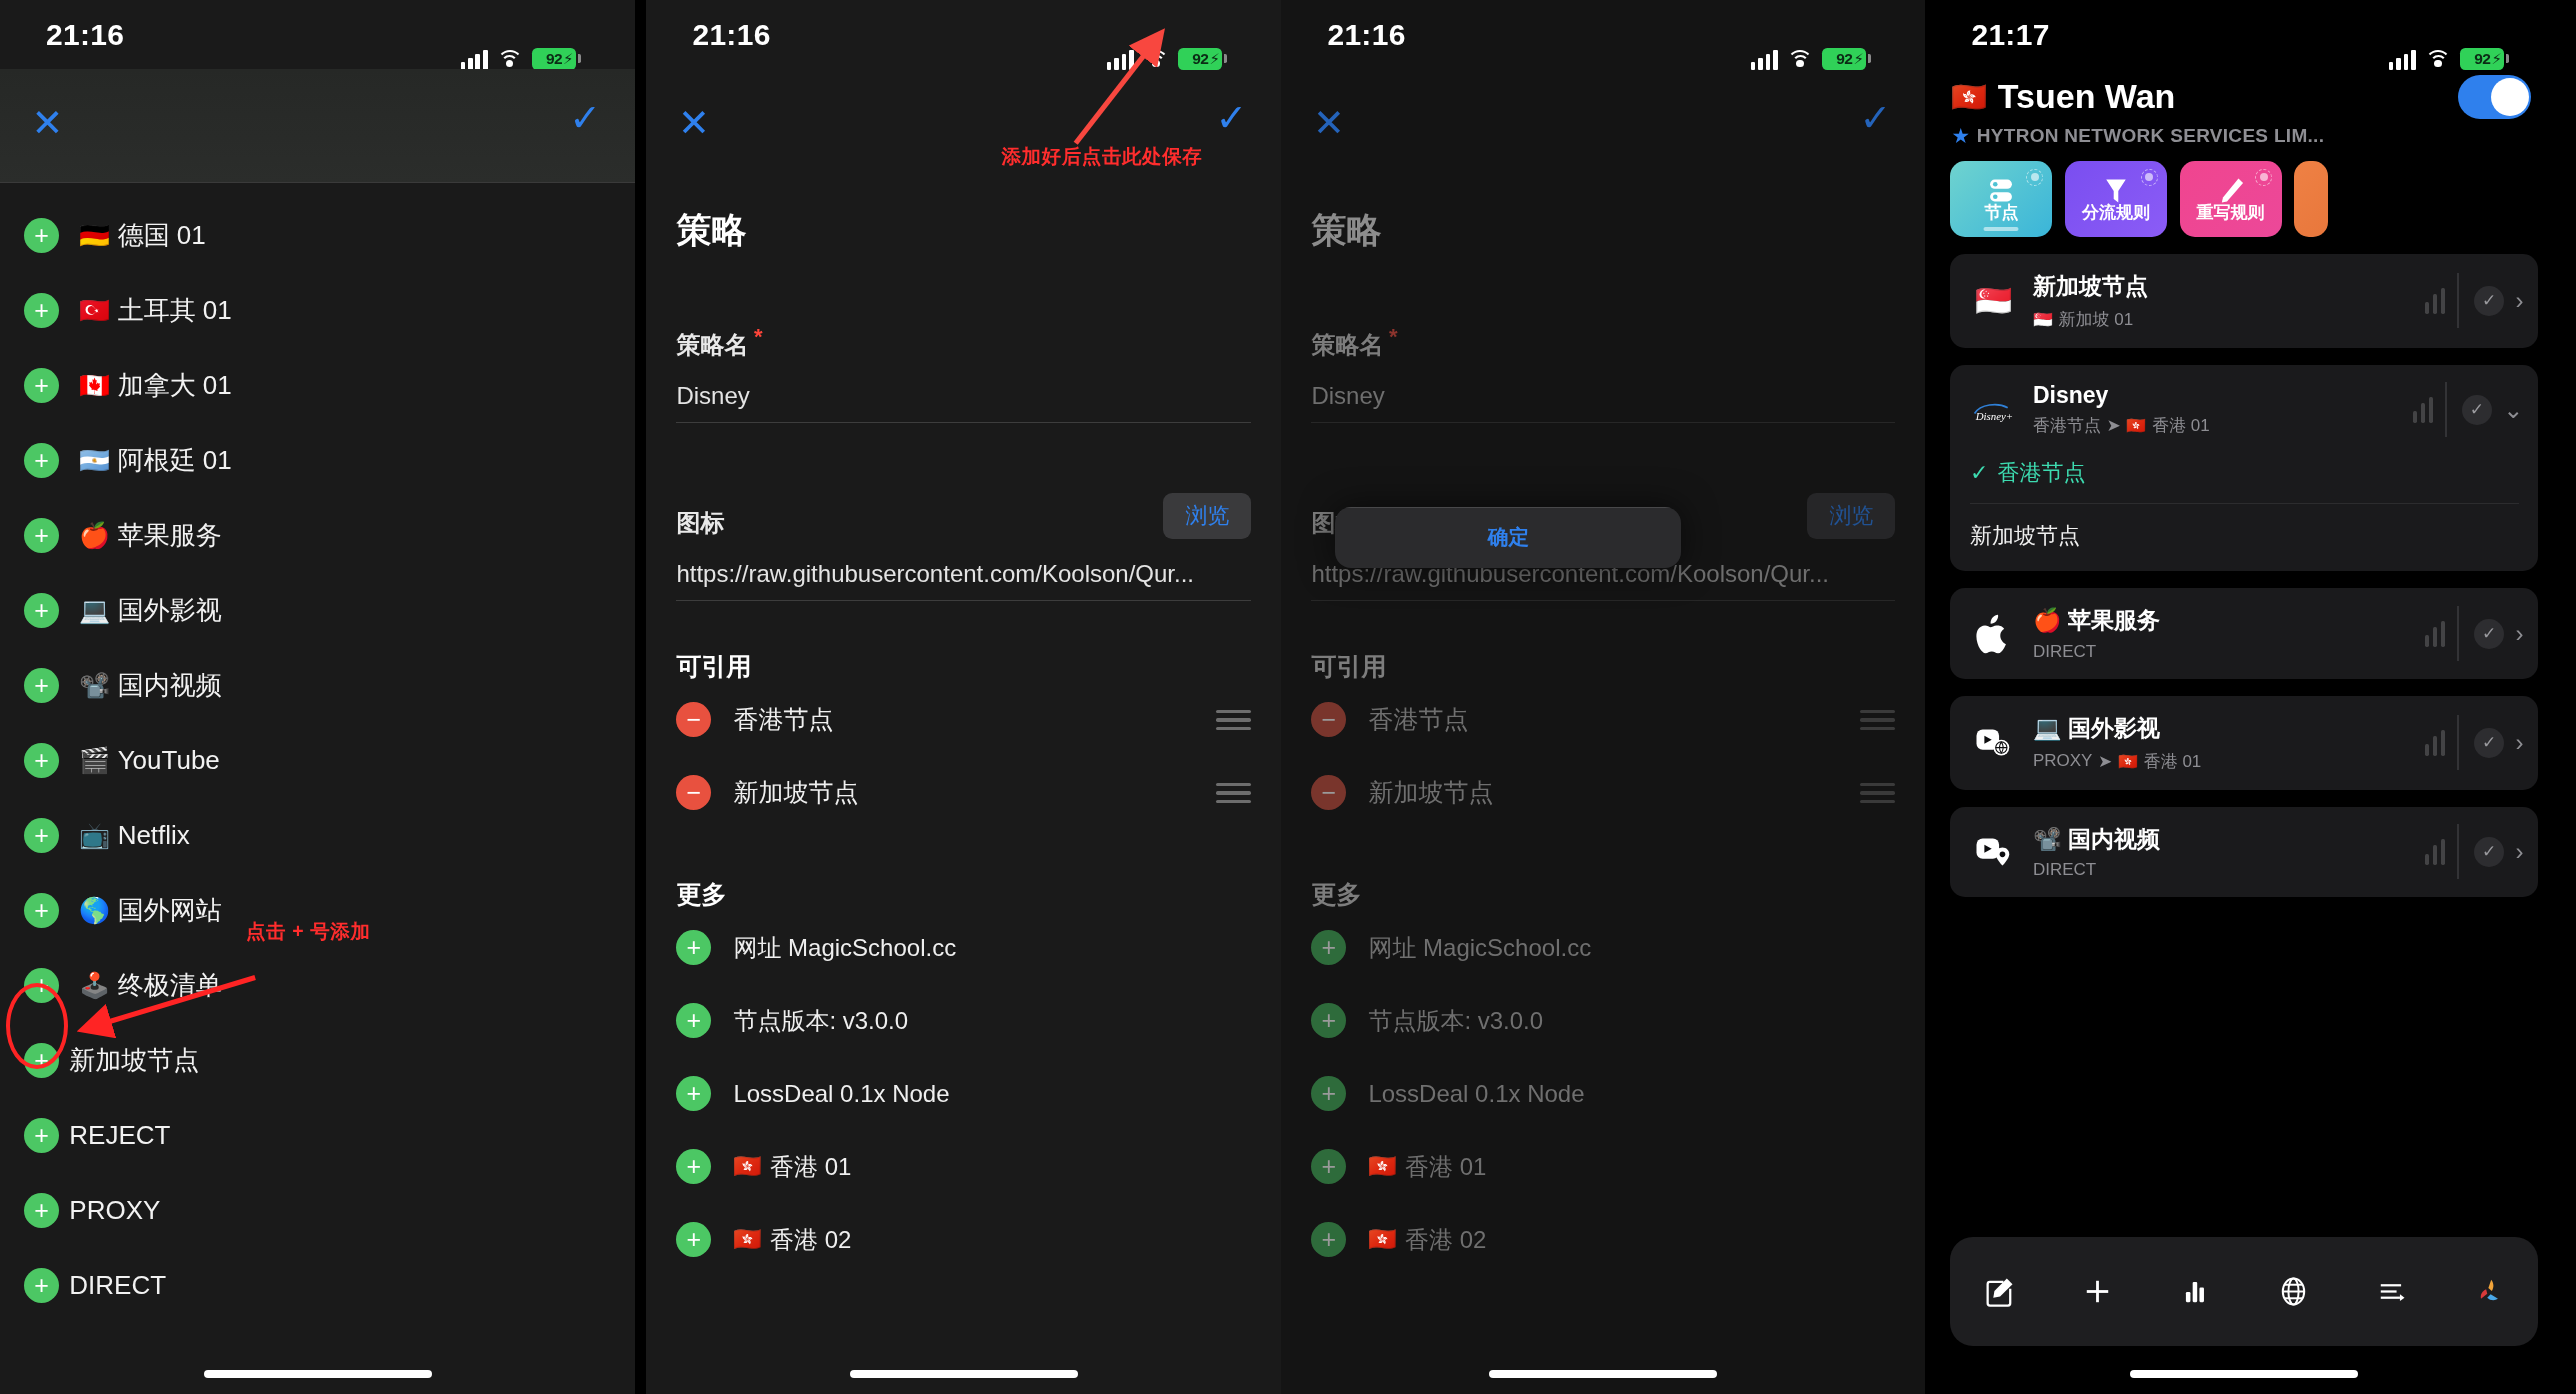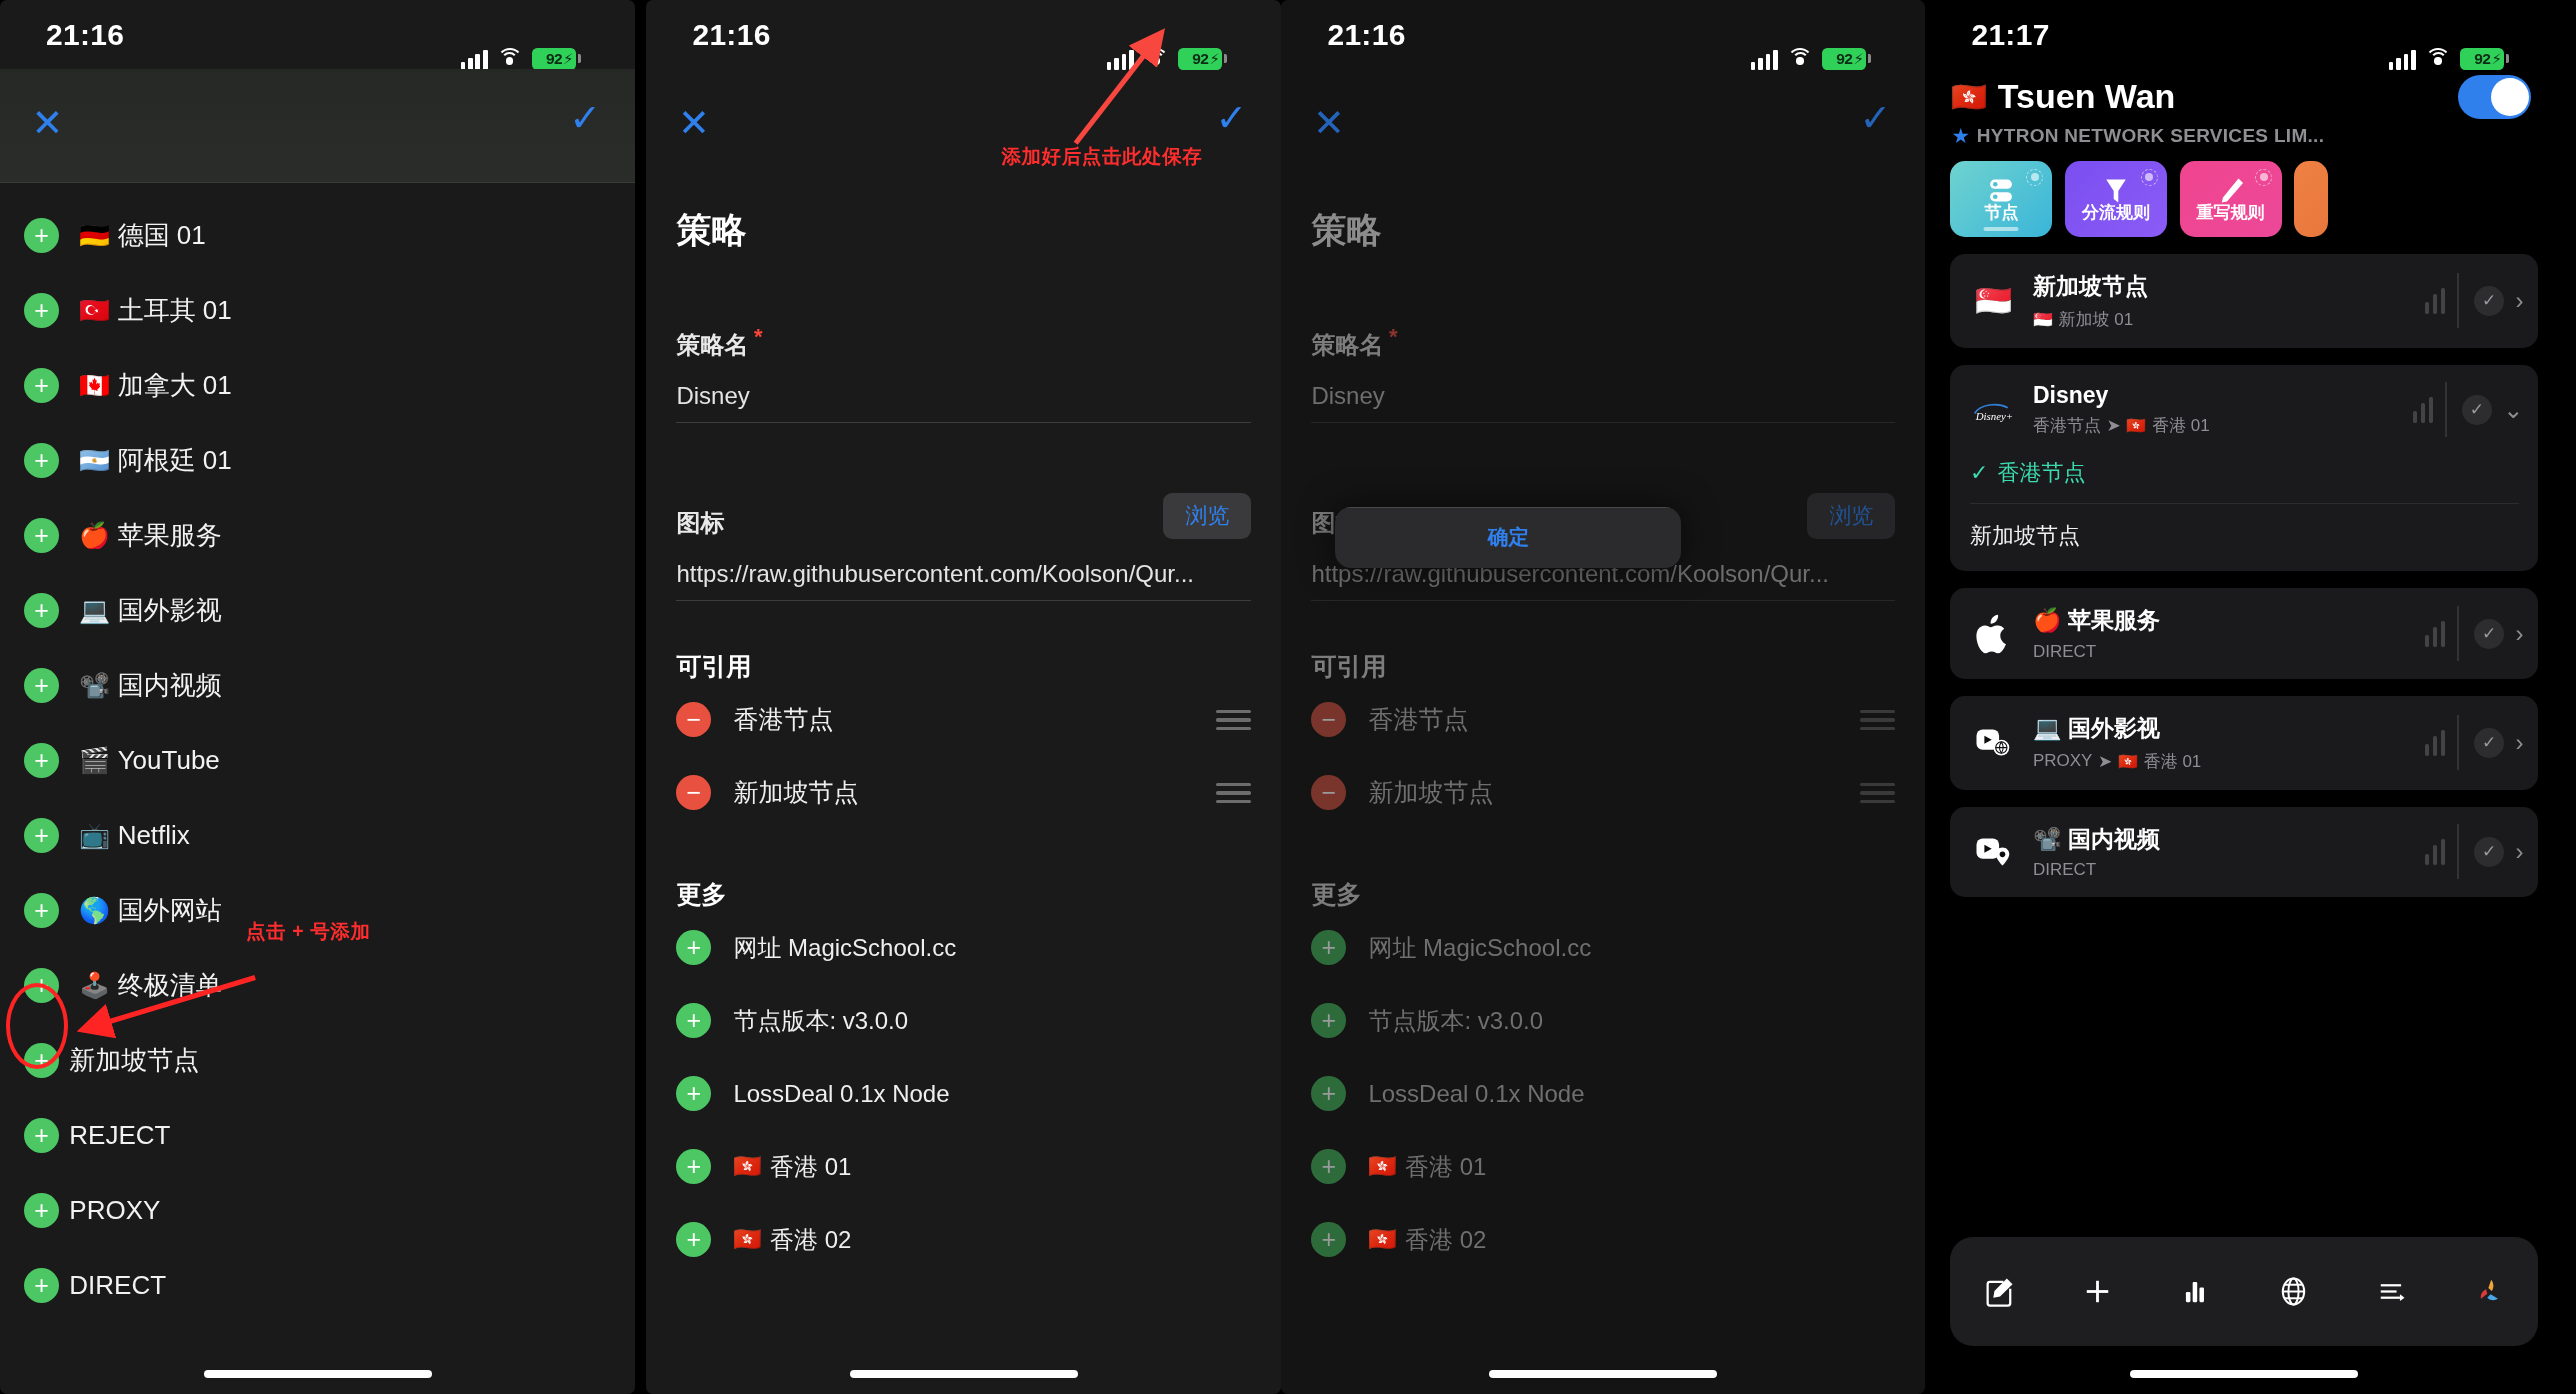--- a/index.html
+++ b/index.html
@@ -5,34 +5,34 @@
   * { box-sizing: border-box; margin: 0; padding: 0; }
   html, body {
     width: 2576px; height: 1394px;
     background: #0a0a0a;
     font-family: "Liberation Sans", "DejaVu Sans", sans-serif;
     overflow: hidden;
   }
   .stage { position: relative; width: 2576px; height: 1394px; display: flex; background:#000; }
 
   
-  .panel { position: relative; height: 1394px; overflow: hidden; flex: none; border-radius: 7px; }
+  .panel { position: relative; height: 1394px; overflow: hidden; flex: none; }
   .p1 { width: 635px; background: #1a1a1a; }
   .gap { width: 11.4px; background: #000; flex:none; height:1394px;}
   .p2 { width: 635px; background: #1a1a1a; }
   .p3 { width: 644px; background: #141414; }
   .p4 { width: 638px; background: #000000; }
 
   
   .statusbar {
     position: relative; height: 69px; display: flex; align-items: center;
     justify-content: space-between; padding: 0 54px 0 46px;
   }
   .sb-time { color: #fff; font-size: 30px; font-weight: 600; letter-spacing: 0.3px; }
-  .sb-right { display: flex; align-items: flex-start; gap: 9.2px; margin-top: 48px; }
+  .sb-right { display: flex; align-items: flex-end; gap: 9.2px; margin-top: 48px; }
   .sig { display: flex; align-items: flex-end; gap: 2.9px; height: 22px; }
   .sig i { width: 4.6px; background: #fff; border-radius: 1.1px; display:block; }
   .sig i:nth-child(1){height:8px} .sig i:nth-child(2){height:12px}
   .sig i:nth-child(3){height:16px} .sig i:nth-child(4){height:20px}
   .wifi { width: 26px; height: 19.5px; position: relative; }
   .wifi span { position:absolute; border: 2.9px solid #fff; border-bottom-color: transparent;
     border-left-color: transparent; border-right-color: transparent; border-radius: 50%; }
   .wifi .w1 { width:26px; height:26px; left:0; top:0;  transform: rotate(0deg); }
   .wifi .w2 { width:17px; height:17px; left:4.6px; top:4.6px; }
   .wifi .w3 { width:7.4px; height:7.4px; left:9.2px; top:9.7px; border-radius:50%;

